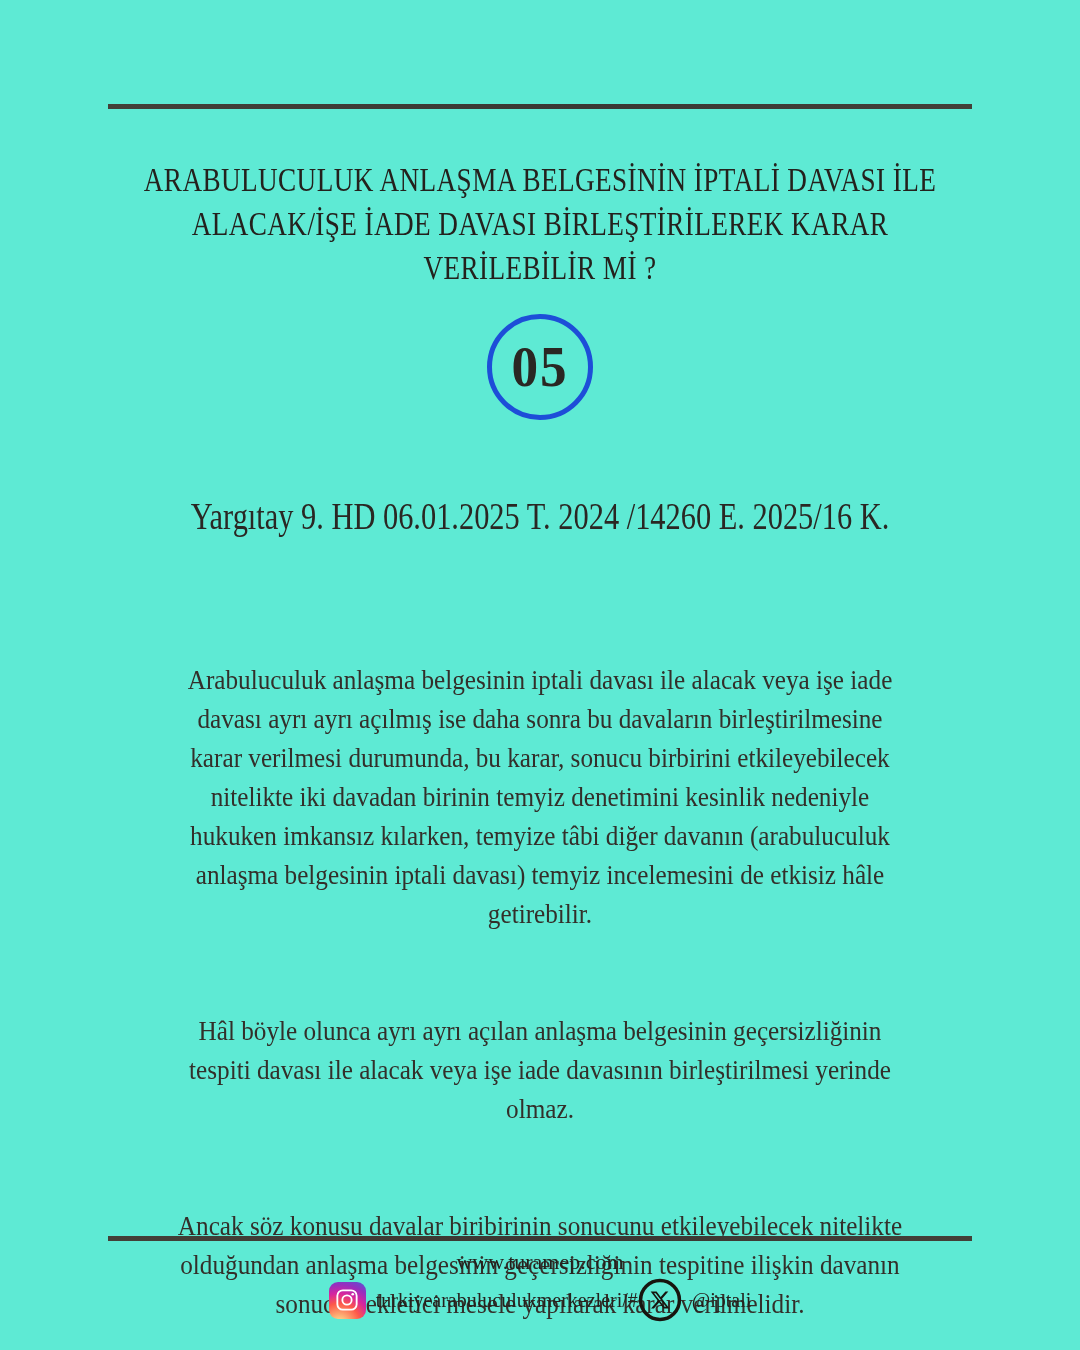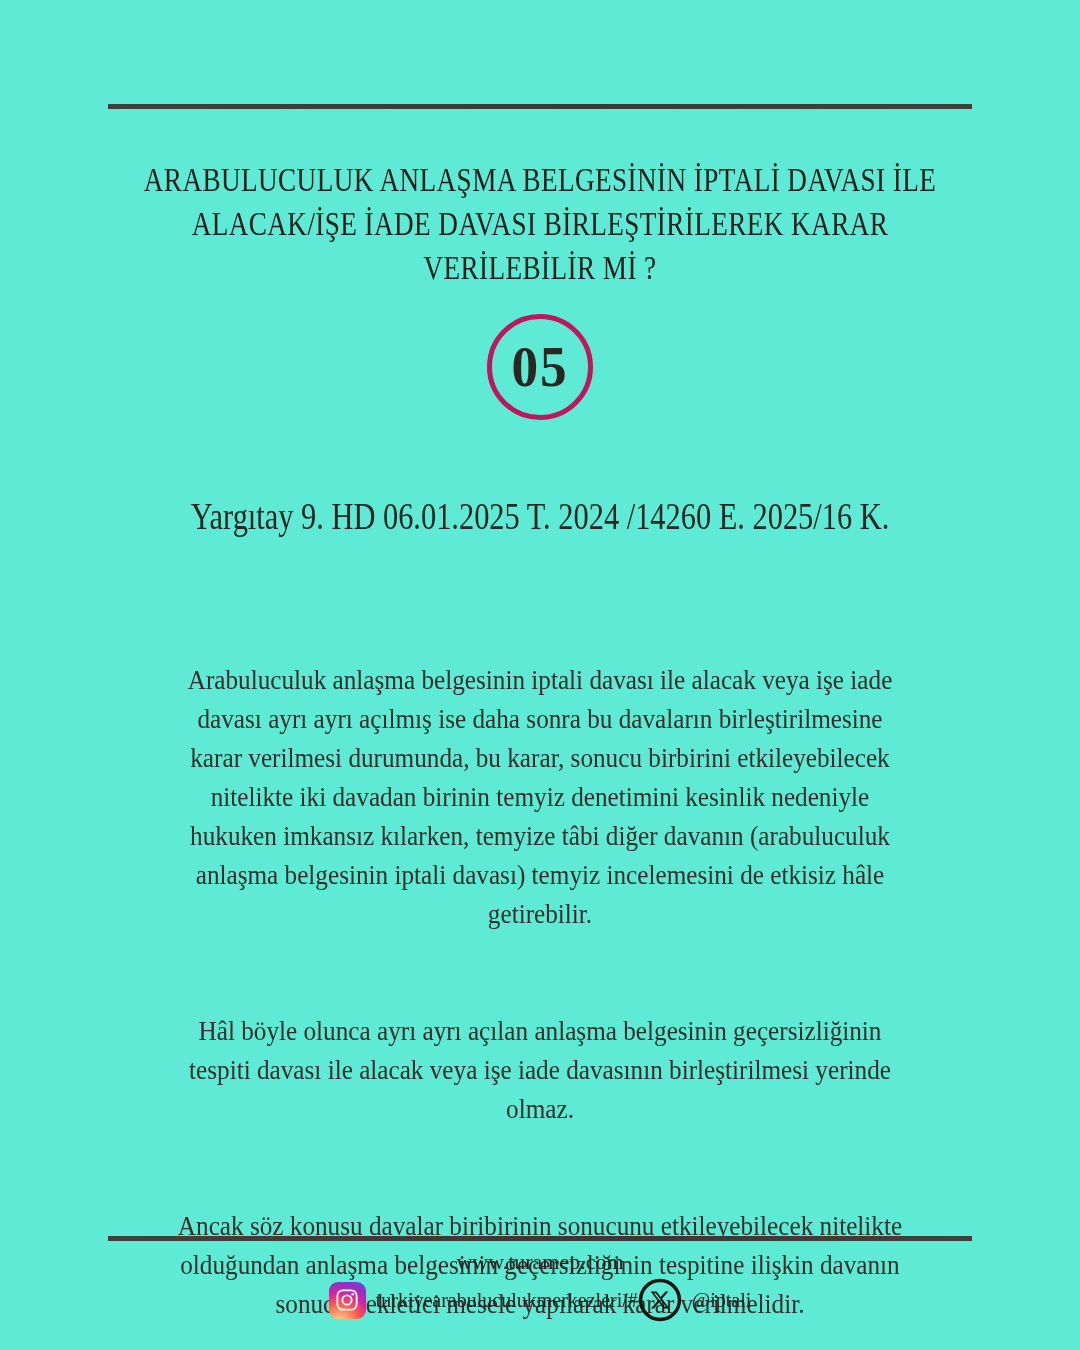--- a/index.html
+++ b/index.html
@@ -30,21 +30,21 @@
     color: #24211d;
     white-space: pre;
     transform: scaleX(0.80);
     transform-origin: 50% 50%;
   }
 
   .badge {
     position: absolute; top: 314px; left: 487px;
     width: 106px; height: 106px;
     box-sizing: border-box;
-    border: 5px solid #be185d;
+    border: 5px solid #1d4ed8;
     border-radius: 50%;
     display: flex; align-items: center; justify-content: center;
   }
   .badge-number {
     font-size: 56px; font-weight: bold;
     color: #2a2723;
     letter-spacing: 2px;
     transform: scaleX(0.95);
   }
 

